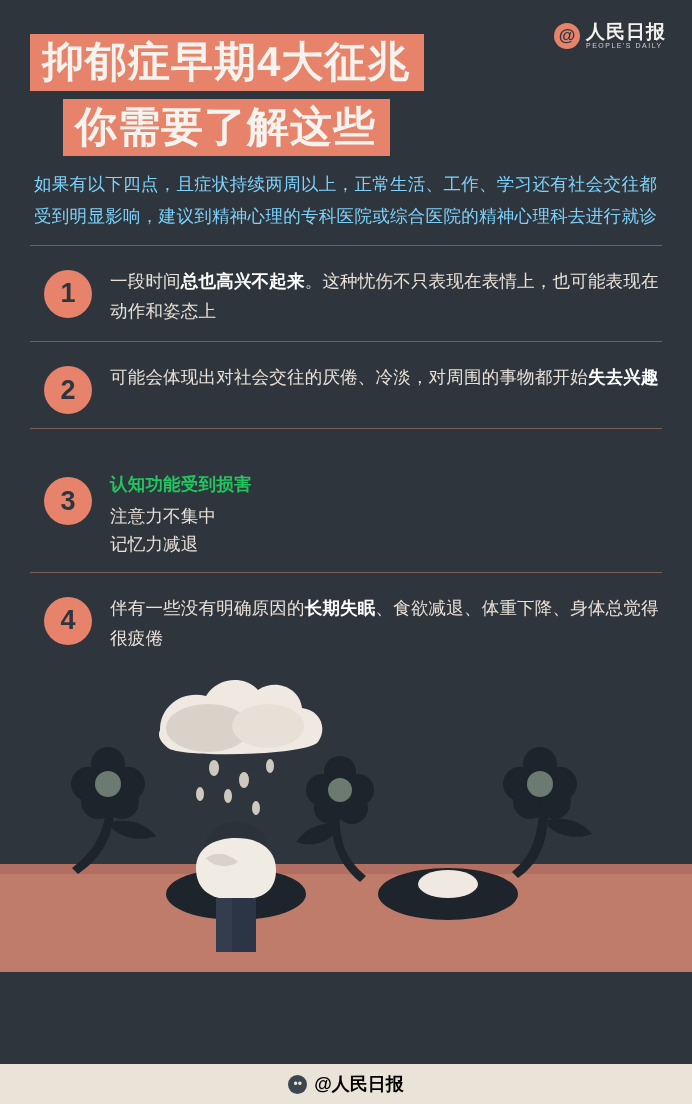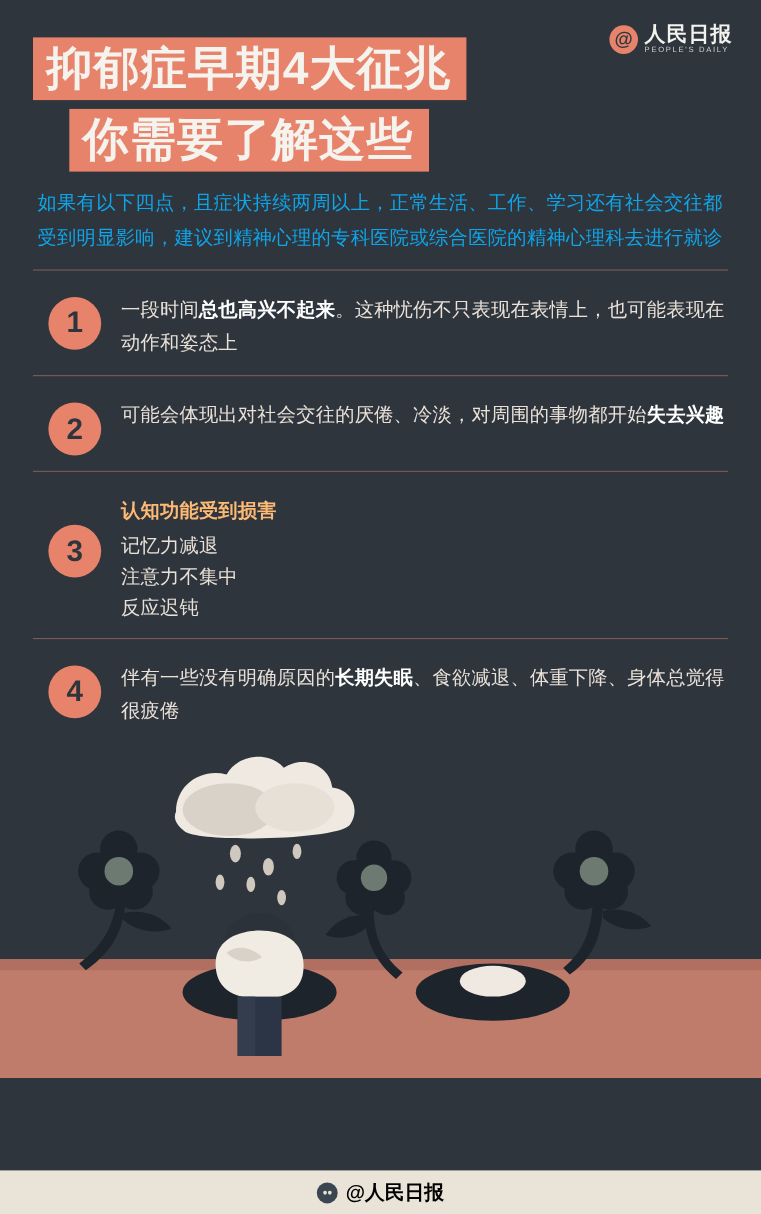--- a/index.html
+++ b/index.html
@@ -72,21 +72,21 @@
     letter-spacing: 1px;
     padding: 4px 14px 6px 12px;
     line-height: 1.12;
     white-space: nowrap;
   }
   .title-1 { margin-top: 16px; }
   .title-2 { margin-top: 8px; margin-left: 33px; }
 
   
   .intro {
-    color: #0ea5e9;
+    color: #7dd3fc;
     font-size: 17.5px;
     line-height: 1.85;
     padding: 18px 34px 6px 34px;
     letter-spacing: 0.3px;
   }
 
   
   .list {
     padding: 6px 30px 0 30px;
   }
@@ -122,24 +122,25 @@
     font-size: 17.5px;
     line-height: 1.75;
     padding-top: 6px;
     letter-spacing: 0.2px;
   }
   .item-body b {
     color: #ffffff;
     font-weight: bold;
   }
   .sub-title {
-    color: #fdba74;
+    color: #22c55e;
     font-weight: bold;
     font-size: 17.5px;
     margin-bottom: 2px;
+    margin-top: 20px;
   }
   .sub-line {
     color: #e9e1d8;
     font-size: 17.5px;
     line-height: 1.6;
   }
 
   
   .illustration {
     position: relative;
@@ -230,23 +231,22 @@
       <div class="badge">2</div>
       <div class="item-body">
         <span>可能会体现出对社会交往的厌倦、冷淡，对周围的事物都开始</span><b>失去兴趣</b><span></span>
       </div>
     </div>
 
     <div class="item">
       <div class="badge" style="margin-top:34px;">3</div>
       <div class="item-body">
         <div class="sub-title">认知功能受到损害</div>
+        <div class="sub-line">注意力不集中</div>
         <div class="sub-line">记忆力减退</div>
-        <div class="sub-line">注意力不集中</div>
-        <div class="sub-line">反应迟钝</div>
       </div>
     </div>
 
     <div class="item no-rule">
       <div class="badge">4</div>
       <div class="item-body">
         <span>伴有一些没有明确原因的</span><b>长期失眠</b><span>、食欲减退、体重下降、身体总觉得很疲倦</span>
       </div>
     </div>
 

